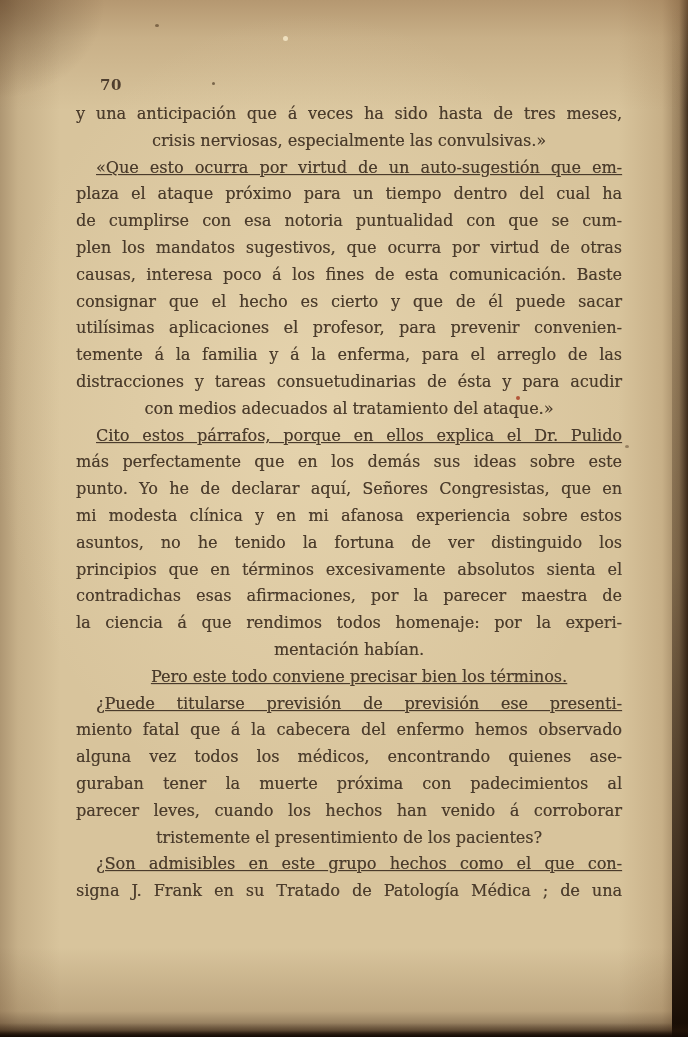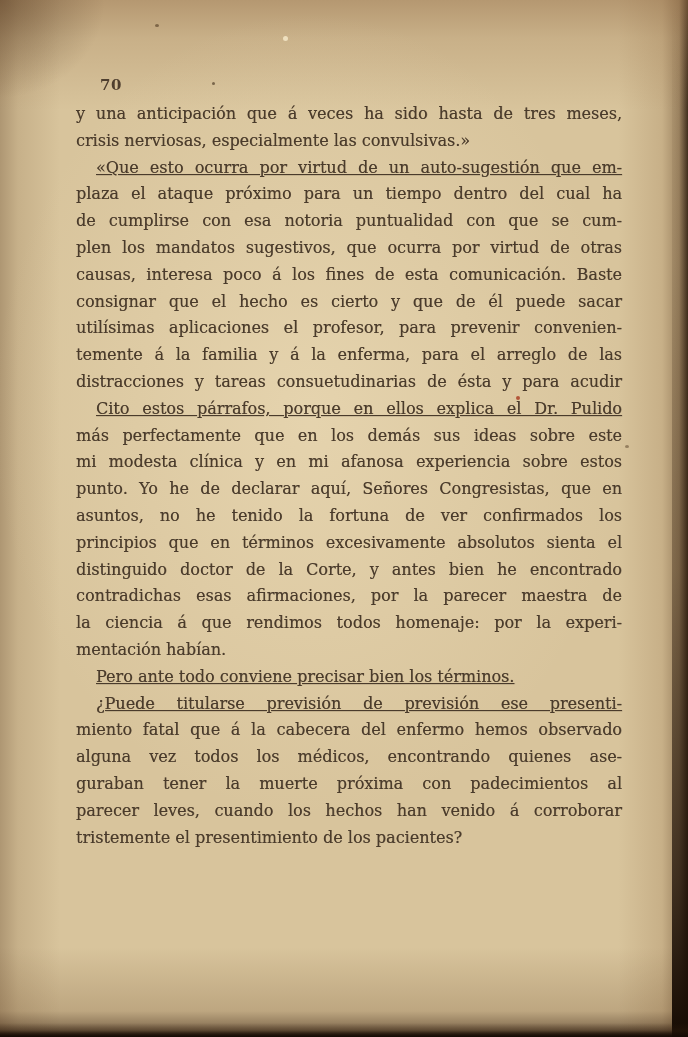--- a/index.html
+++ b/index.html
@@ -57,21 +57,21 @@
     top: 101px;
     width: 546px;
     font-size: 16px;
     line-height: 26.8px;
     color: #4a3b2b;
     text-shadow: 0.3px 0.3px 0.5px rgba(74,59,43,0.55);
   }
   .para { margin: 0; }
   .line {
     white-space: nowrap;
-    text-align: left;
+    text-align: center;
   }
   .line.just {
     white-space: normal;
     text-align: justify;
     text-align-last: justify;
   }
   .line.ind { text-indent: 20px; text-decoration: underline; }
   .speck {
     position: absolute;
     border-radius: 50%;
@@ -102,41 +102,45 @@
       <div class="para">
         <div class="line ind just">«Que esto ocurra por virtud de un auto-sugestión que em-</div>
         <div class="line just">plaza el ataque próximo para un tiempo dentro del cual ha</div>
         <div class="line just">de cumplirse con esa notoria puntualidad con que se cum-</div>
         <div class="line just">plen los mandatos sugestivos, que ocurra por virtud de otras</div>
         <div class="line just">causas, interesa poco á los fines de esta comunicación. Baste</div>
         <div class="line just">consignar que el hecho es cierto y que de él puede sacar</div>
         <div class="line just">utilísimas aplicaciones el profesor, para prevenir convenien-</div>
         <div class="line just">temente á la familia y á la enferma, para el arreglo de las</div>
         <div class="line just">distracciones y tareas consuetudinarias de ésta y para acudir</div>
+        <div class="line">con medios adecuados al tratamiento del ataque.»</div>
       </div>
       <div class="para">
         <div class="line ind just">Cito estos párrafos, porque en ellos explica el Dr. Pulido</div>
         <div class="line just">más perfectamente que en los demás sus ideas sobre este</div>
+        <div class="line just">punto. Yo he de declarar aquí, Señores Congresistas, que en</div>
         <div class="line just">mi modesta clínica y en mi afanosa experiencia sobre estos</div>
-        <div class="line just">punto. Yo he de declarar aquí, Señores Congresistas, que en</div>
-        <div class="line just">asuntos, no he tenido la fortuna de ver confirmados los</div>
+        <div class="line just">asuntos, no he tenido la fortuna de ver distinguido los</div>
         <div class="line just">principios que en términos excesivamente absolutos sienta el</div>
-        <div class="line just">distinguido doctor de la Corte, y antes bien he encontrado</div>
         <div class="line just">contradichas esas afirmaciones, por la parecer maestra de</div>
         <div class="line just">la ciencia á que rendimos todos homenaje: por la experi-</div>
         <div class="line">mentación habían.</div>
       </div>
       <div class="para">
-        <div class="line ind">Pero ante todo conviene precisar bien los términos.</div>
+        <div class="line ind">Pero este todo conviene precisar bien los términos.</div>
       </div>
       <div class="para">
         <div class="line ind just">¿Puede titularse previsión de previsión ese presenti-</div>
         <div class="line just">miento fatal que á la cabecera del enfermo hemos observado</div>
         <div class="line just">alguna vez todos los médicos, encontrando quienes ase-</div>
         <div class="line just">guraban tener la muerte próxima con padecimientos al</div>
         <div class="line just">parecer leves, cuando los hechos han venido á corroborar</div>
         <div class="line">tristemente el presentimiento de los pacientes?</div>
       </div>
+      <div class="para">
+        <div class="line ind just">¿Son admisibles en este grupo hechos como el que con-</div>
+        <div class="line just">signa J. Frank en su Tratado de Patología Médica ; de una</div>
+      </div>
     </div>
 
   <div class="right-edge-shadow"></div>
   <div class="bottom-edge-shadow"></div>
 </div>
 
 </body></html>

